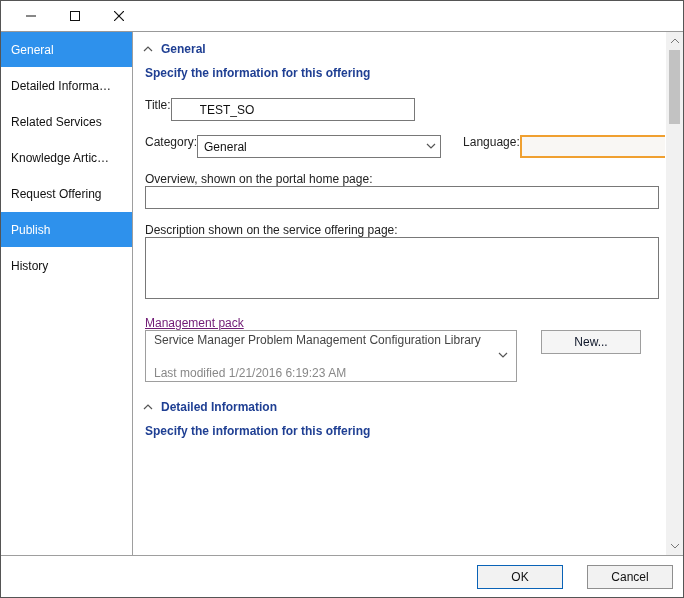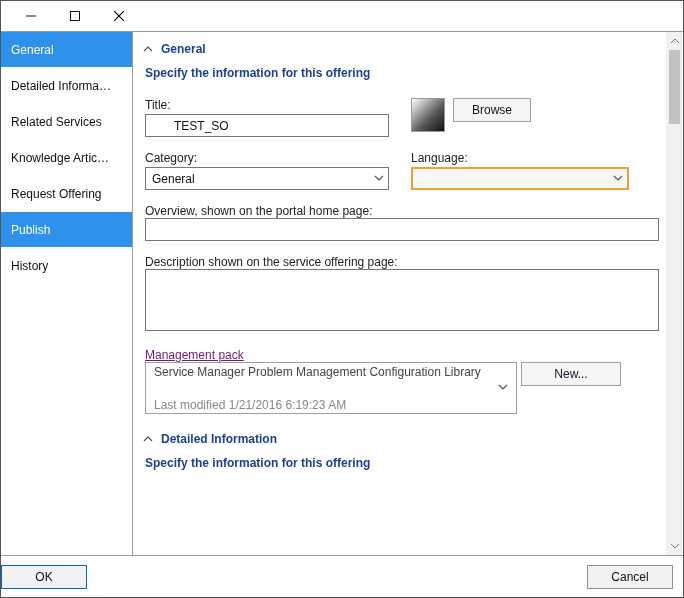--- a/index.html
+++ b/index.html
@@ -17,40 +17,40 @@
   .content { flex: 1; padding: 6px 0 6px 6px; overflow: hidden; min-width: 0; }
   .scrollcol { width: 18px; background: #f1f1f1; display: flex; flex-direction: column; align-items: center; border-left: 1px solid #fff; position: relative; }
   .scrollcol .arrow { width: 100%; height: 18px; display: flex; align-items: center; justify-content: center; color: #666; user-select: none; }
   .scrollcol .thumb { width: 11px; height: 74px; background: #c2c2c2; position: absolute; top: 18px; left: 3px; border-radius: 0; }
   .section-head { display: flex; align-items: center; height: 22px; padding-left: 2px; color: #1f3f93; font-weight: 600; }
   .section-head .chev { width: 14px; display: inline-flex; align-items: center; justify-content: center; color: #1f3f93; margin-right: 6px; }
   .section-head .chev svg { stroke: #555; fill:none; }
   .section-sub { color: #1f3f93; font-weight: 600; padding: 6px 0 18px 6px; }
   .form-area { padding-left: 6px; padding-right: 6px; }
   .row { display: flex; gap: 22px; }
-  .col { display: flex; flex-direction: column; }
+  .col { display: flex; flex-direction: row; }
   label.fieldlab { color: #222; margin-bottom: 2px; }
   input.textbox, .combobox, textarea.textarea {
     border: 1px solid #787878; background: #fff; padding: 3px 6px; font-size: 12px; outline: none; color: #111;
   }
   input.textbox { height: 23px; padding-left: 28px; }
   .combobox { height: 23px; display: flex; align-items: center; justify-content: space-between; padding-right: 4px; }
   .combobox .cbv { flex:1; }
   .combobox .cbarrow svg { stroke:#555; fill:none; }
   .combobox.highlight { border: 2px solid #f0a030; background: #f9f7f4; }
   .imgthumb { width: 34px; height: 34px; background: linear-gradient(135deg,#fff 0%,#555 60%,#111 100%); border: 1px solid #999; }
   .browsebtn, .newbtn { height: 24px; border: 1px solid #9e9e9e; background: #f5f5f5; padding: 0 18px; color: #111; }
   .newbtn { color: #0f172a; }
   textarea.textarea { width: 100%; resize: none; }
   .mgmt { border: 1px solid #9e9e9e; height: 52px; padding: 6px 8px; display: flex; align-items: center; justify-content: space-between; color: #6f6f6f; width: 372px; }
   .mgmt .mtxt { display:flex; flex-direction:column; }
   .mgmt .mtxt .l1 { color:#444; }
   .mgmt .mtxt .l2 { color:#888; margin-top:19px; }
   .mgmt .cbarrow svg { stroke:#555; fill:none; }
-  .footer { height: 42px; border-top: 1px solid #9e9e9e; display: flex; align-items: center; justify-content: space-between; padding-right: 10px; gap: 24px; }
+  .footer { height: 42px; border-top: 1px solid #9e9e9e; display: flex; align-items: center; justify-content: flex-end; padding-right: 10px; gap: 24px; }
   .footer button { width: 86px; height: 24px; border: 1px solid #8f8f8f; background: #f2f2f2; color: #111; }
   .footer button.primary { border: 1px solid #0a63b7; }
   .spacer { height: 14px; }
   .fullw { width: 100%; }
   .title-input { width: 244px; }
   .cat-combo { width: 244px; }
   .lang-combo { width: 218px; }
 </style>
 </head>
 <body>
@@ -114,24 +114,20 @@
         </div>
         <div class="section-sub">Specify the information for this offering</div>
 
         <div class="form-area">
           <div class="row">
             <div class="col">
               <label class="fieldlab">Title:</label>
               <input class="textbox title-input" value="TEST_SO" style="">
             </div>
             <div class="col">
-              <div style="display:flex; align-items:flex-start; gap:8px;">
-                <div class="imgthumb"></div>
-                <button class="browsebtn">Browse</button>
-              </div>
             </div>
           </div>
 
           <div class="spacer"></div>
 
           <div class="row">
             <div class="col">
               <label class="fieldlab">Category:</label>
               <div class="combobox cat-combo">
                 <span class="cbv">General</span>
@@ -157,21 +153,21 @@
           <input class="textbox fullw" style="height: 23px;" value="">
 
           <div class="spacer"></div>
 
           <label class="fieldlab">Description shown on the service offering page:</label>
           <textarea class="textarea" style="height: 62px;"></textarea>
 
           <div class="spacer"></div>
 
           <label class="fieldlab" style="color:#701a75;text-decoration:underline;">Management pack</label>
-          <div class="row" style="align-items:flex-start; gap:4px;">
+          <div class="row" style="align-items:flex-start; gap:24px;">
             <div class="mgmt">
               <div class="mtxt">
                 <span class="l1">Service Manager Problem Management Configuration Library</span>
                 <span class="l2">Last modified  1/21/2016 6:19:23 AM</span>
               </div>
               <span class="cbarrow"><svg width="10" height="10">
                     <polyline points="1,3 5,7 9,3" stroke-width="1.2"></polyline>
                   </svg></span>
             </div>
             <button class="newbtn" style="width:100px;">New...</button>

